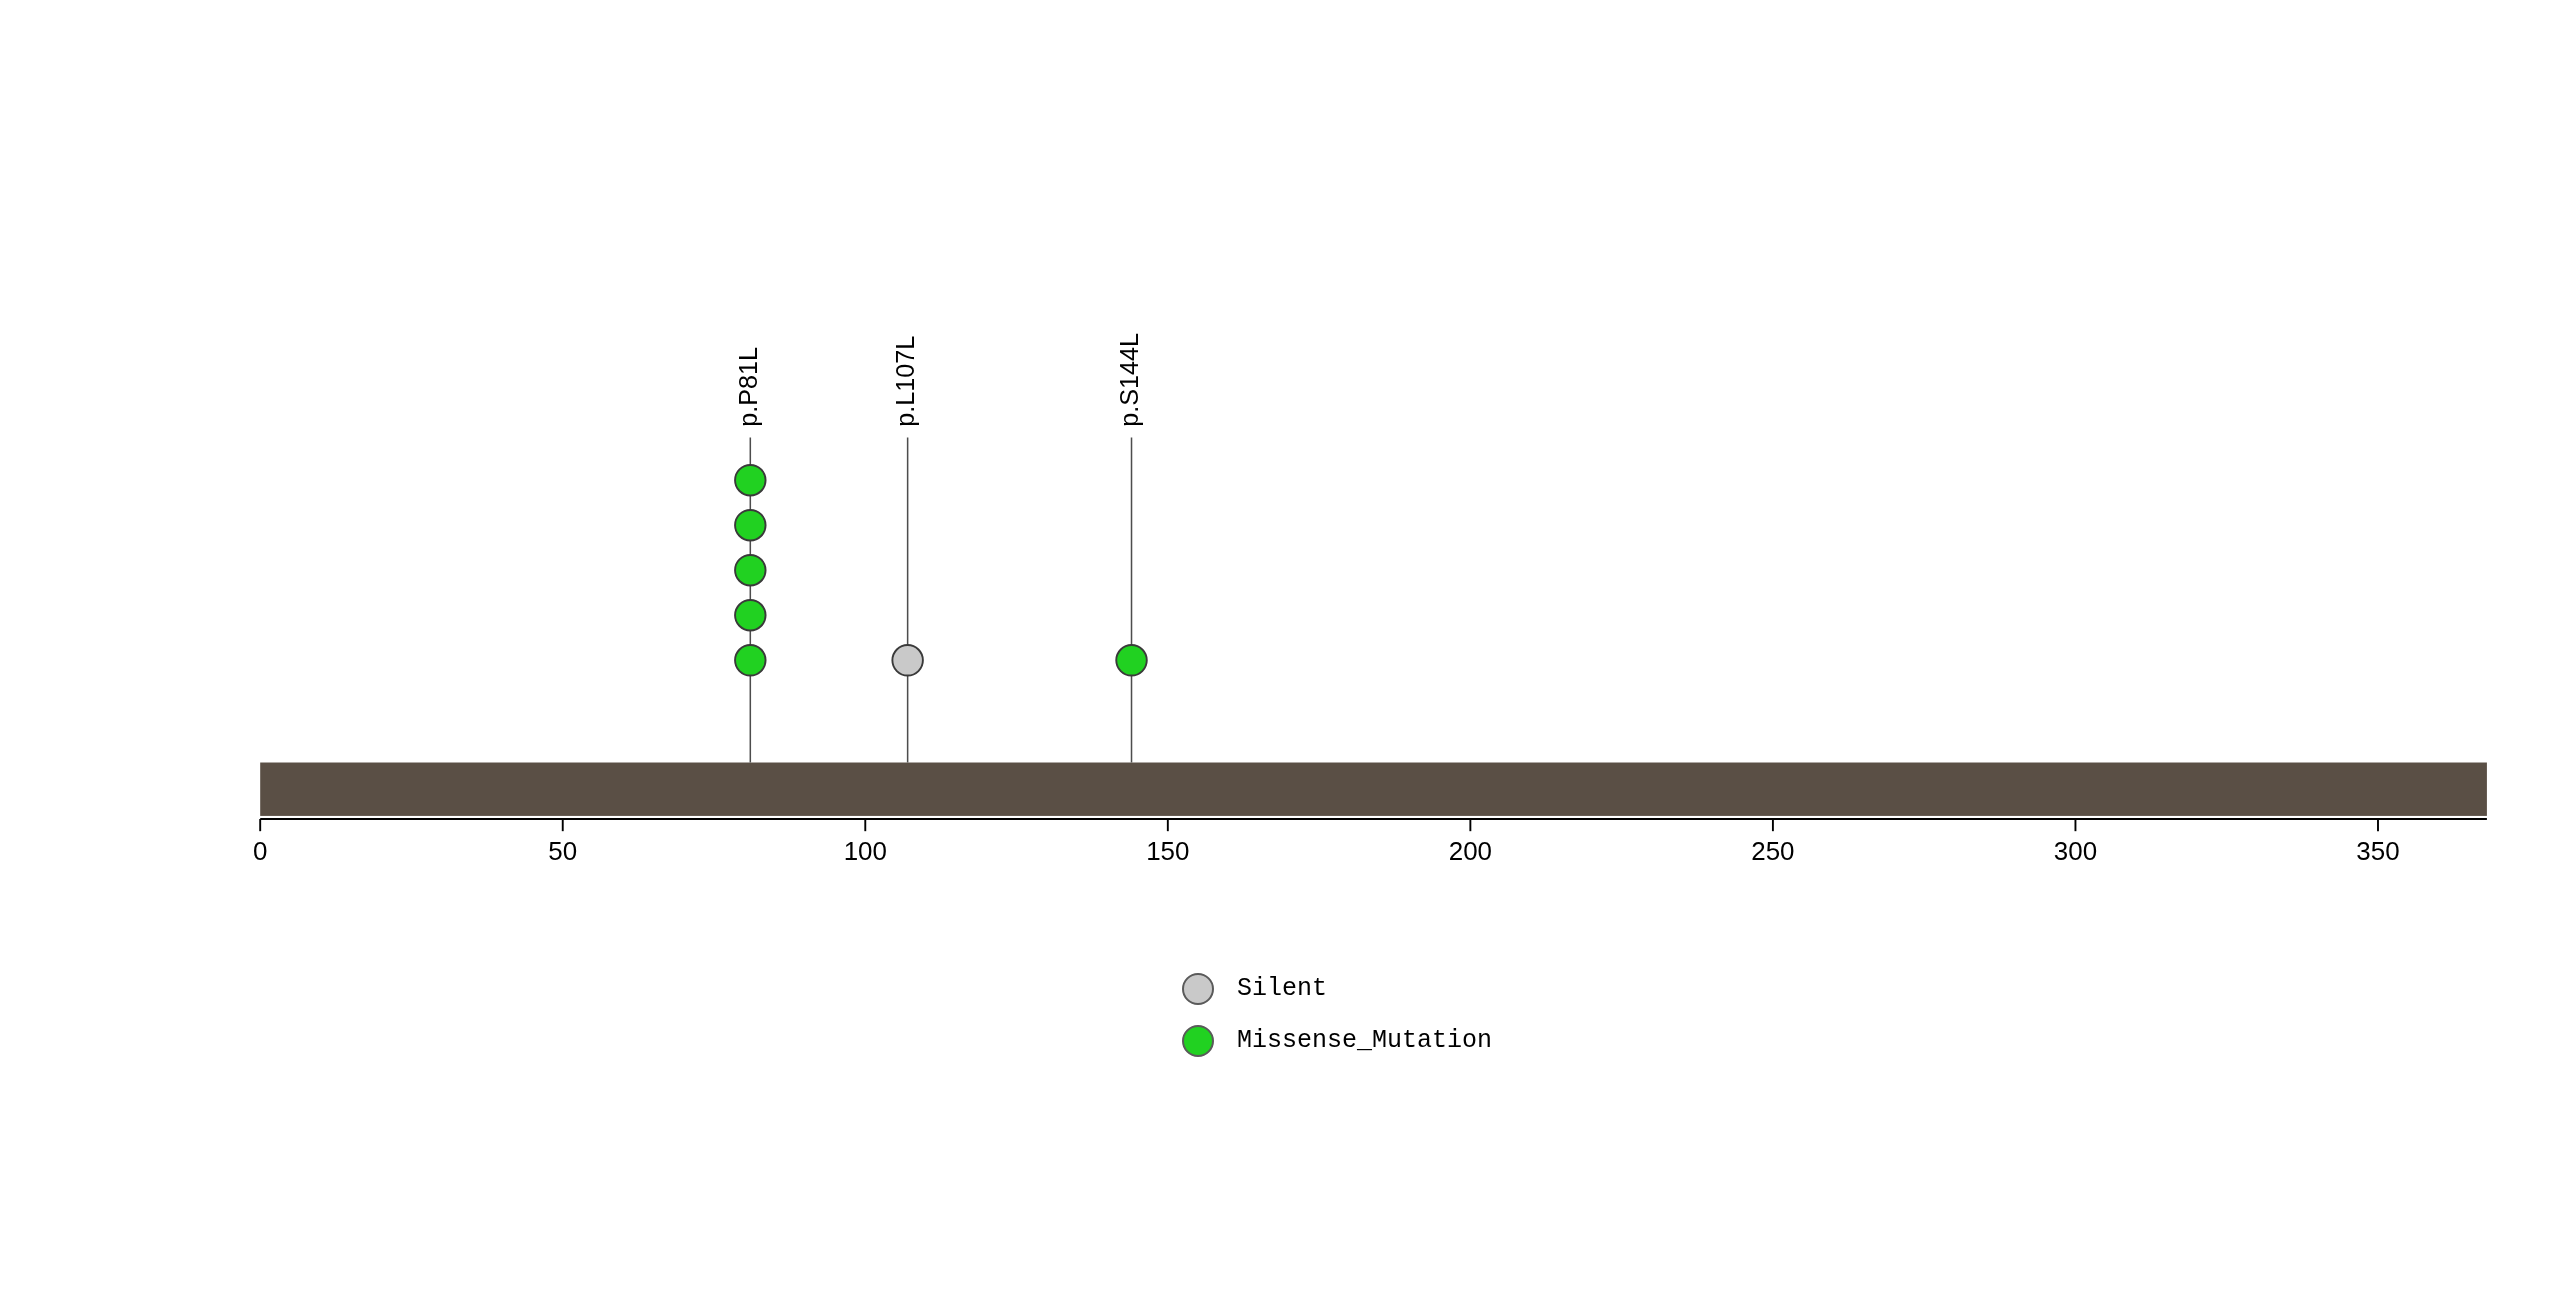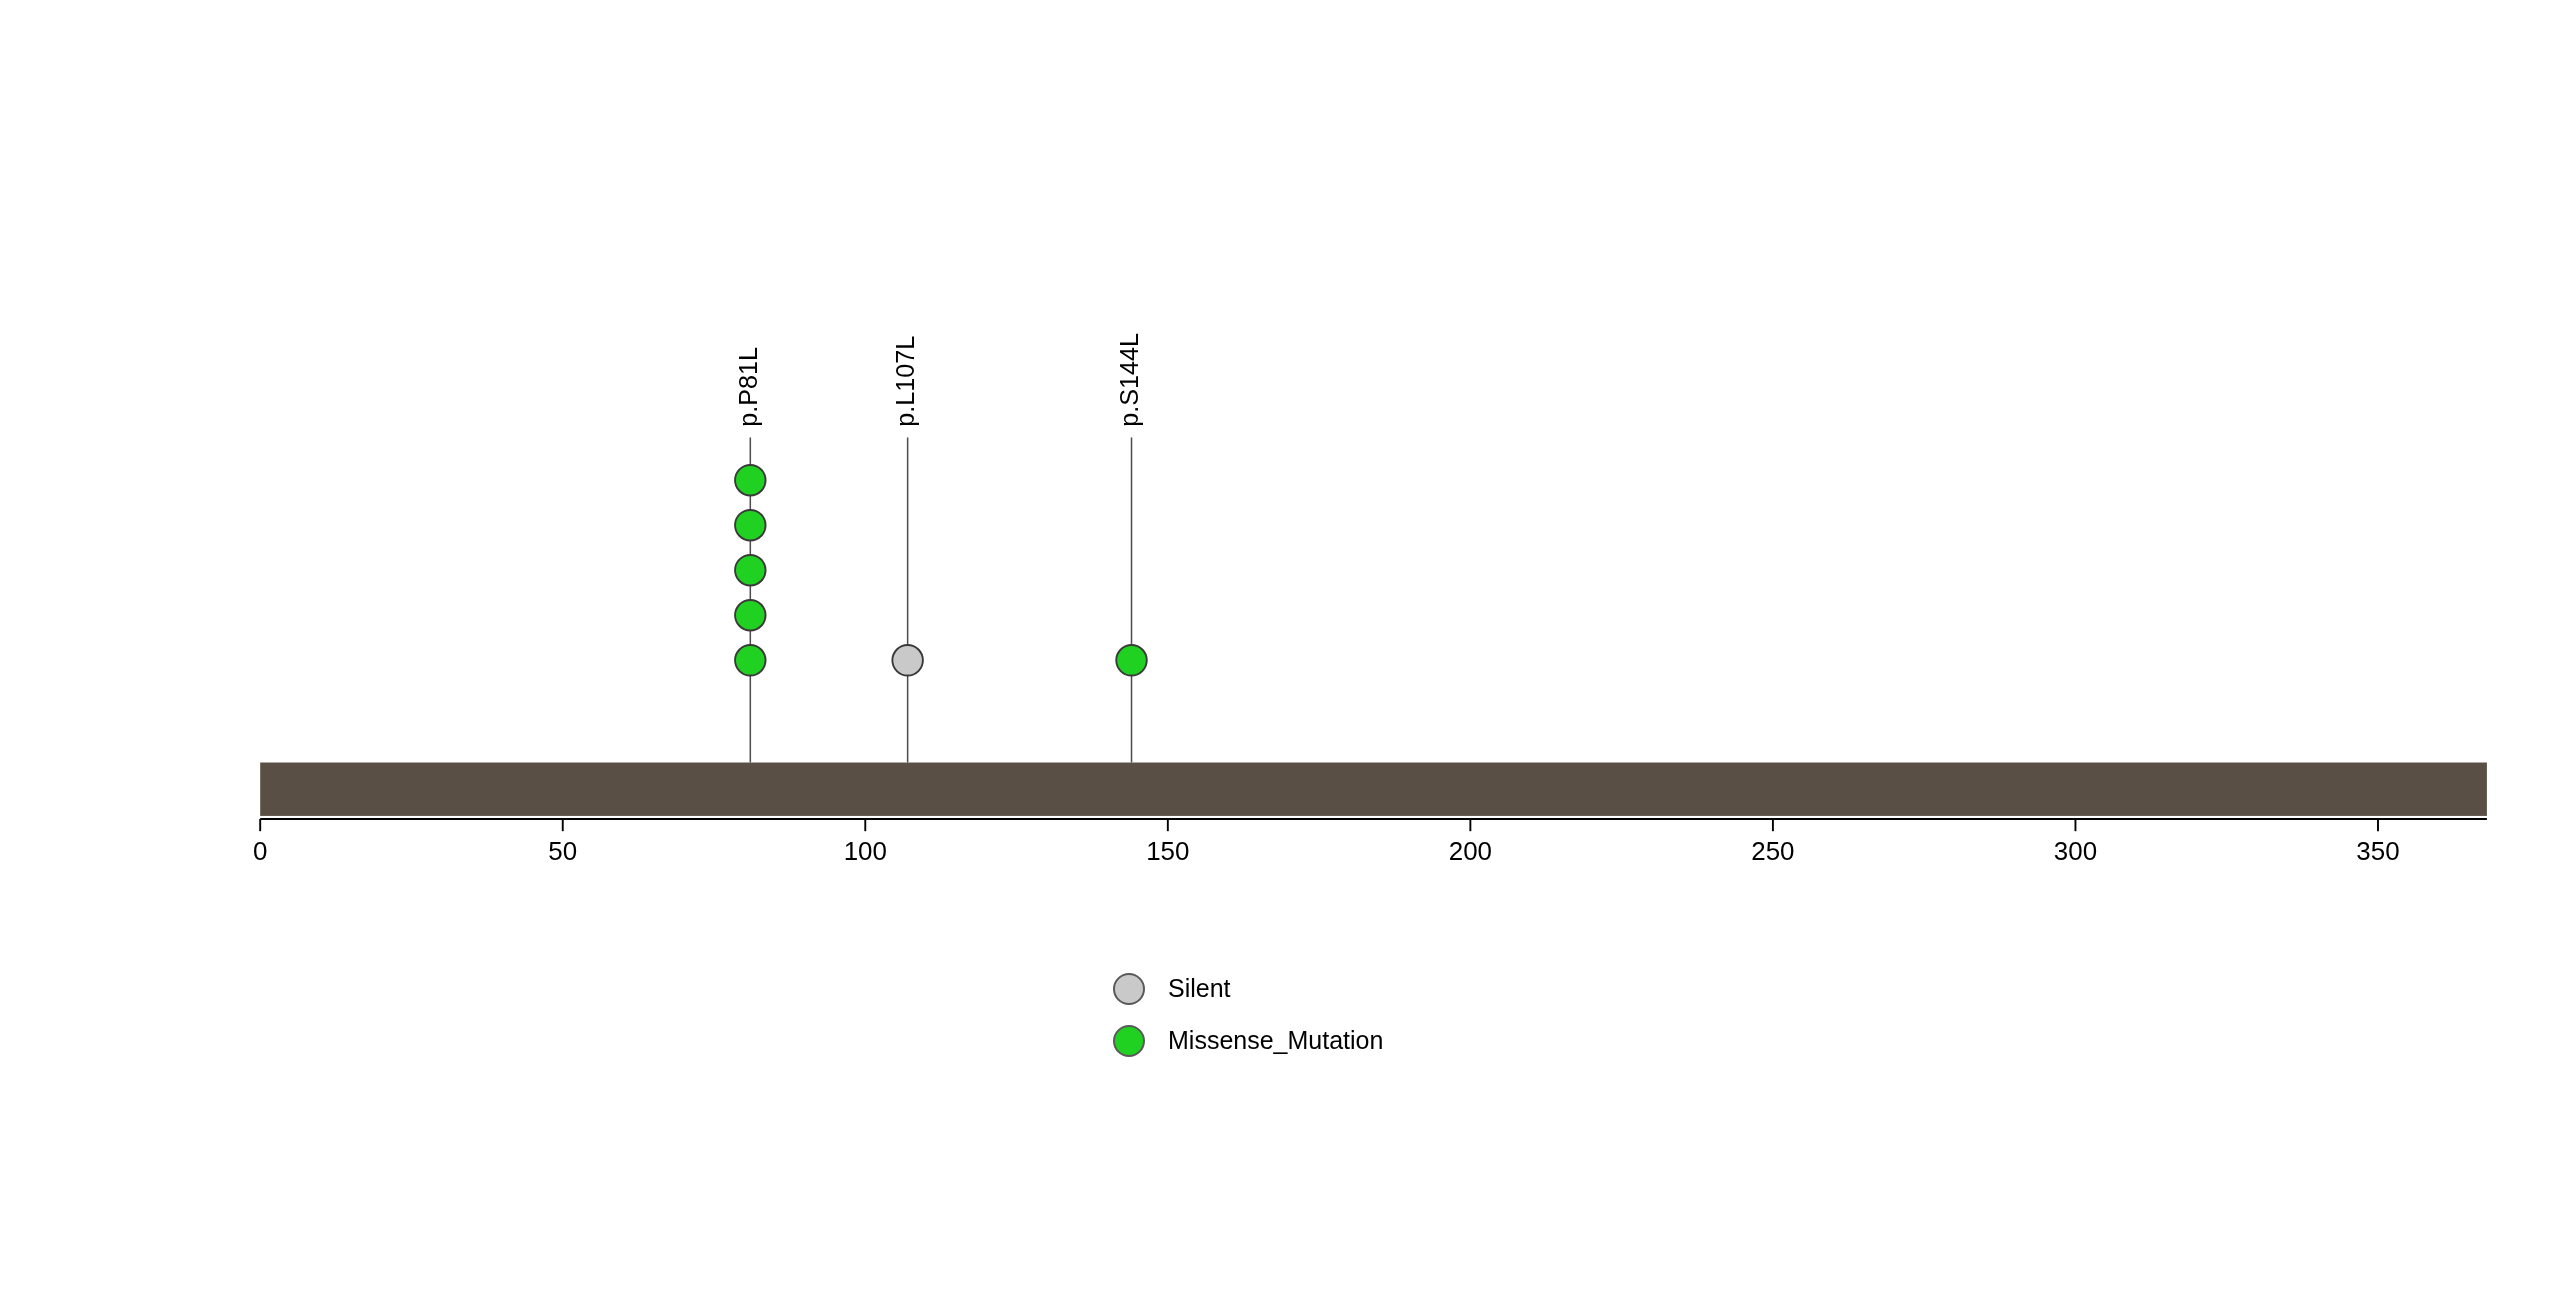--- a/index.html
+++ b/index.html
@@ -15,22 +15,23 @@
     background: #ffffff;
     overflow: hidden;
   }
   #chart-svg {
     position: absolute;
     left: 0;
     top: 0;
   }
   .legend {
     position: absolute;
-    left: 1113px;
+    left: 1182px;
     top: 971px;
+    font-family: Liberation Mono, monospace;
   }
   .legend-row {
     display: flex;
     align-items: center;
     height: 35px;
     margin-bottom: 17px;
   }
   .swatch {
     display: inline-block;
     width: 32px;

